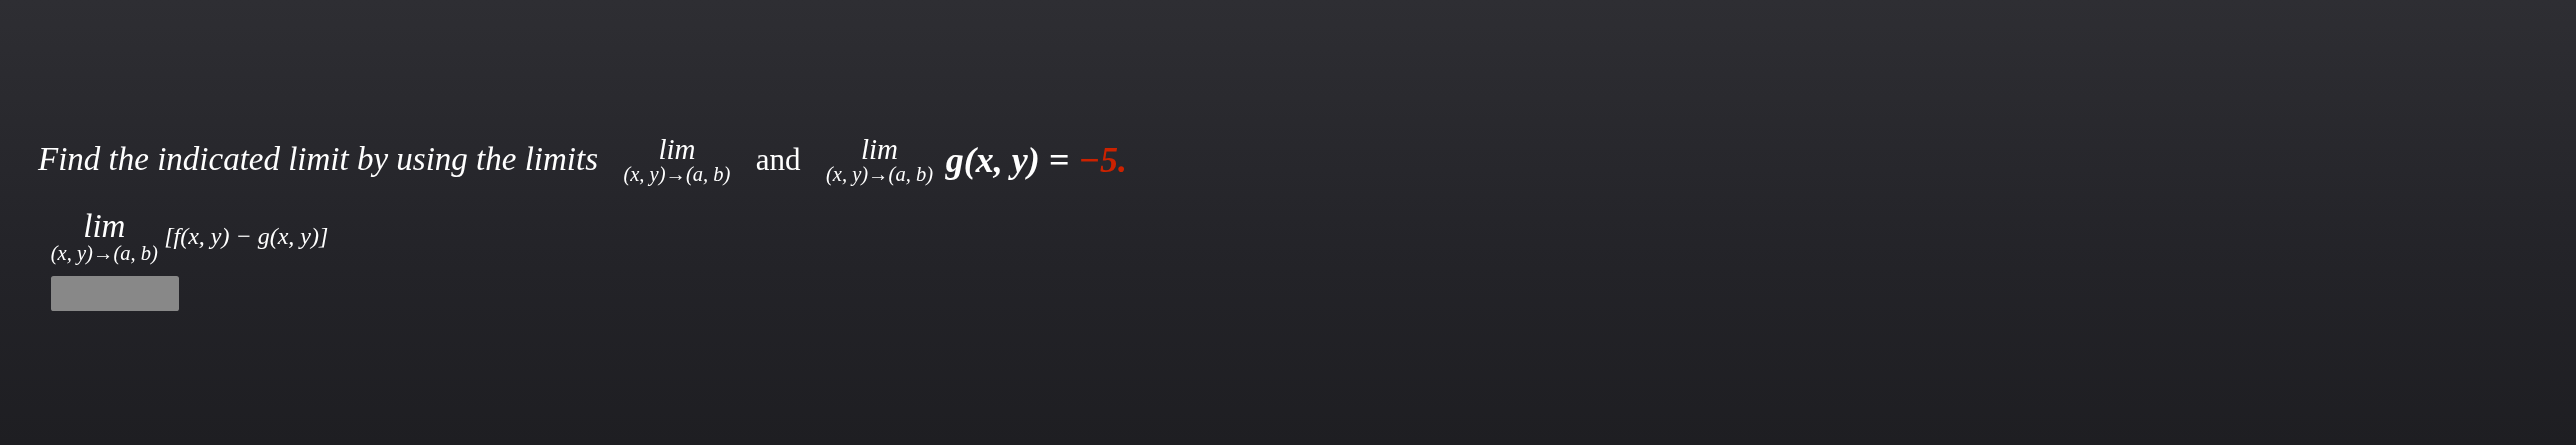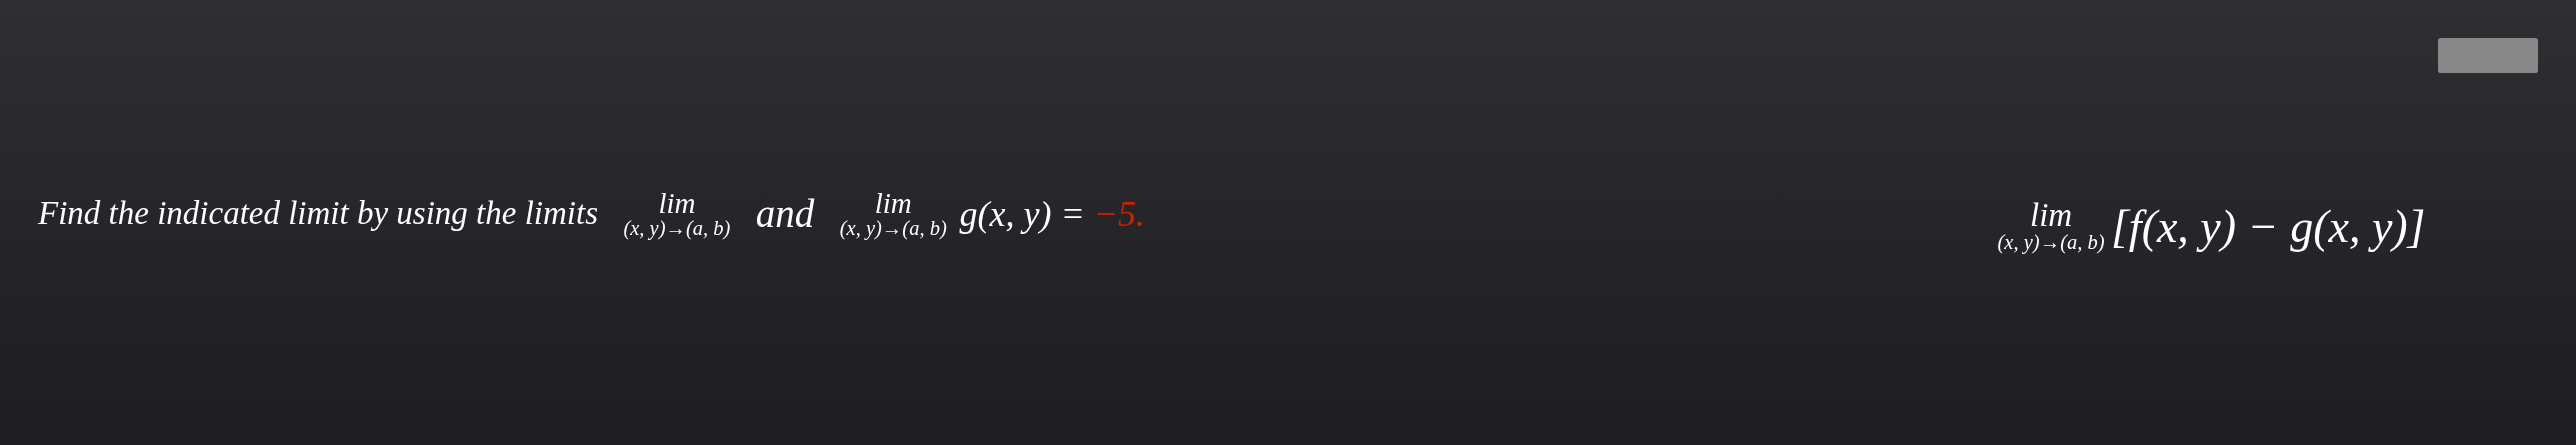--- a/index.html
+++ b/index.html
@@ -16,21 +16,21 @@
       align-items: flex-start;
       font-family: 'Times New Roman', Times, serif;
       overflow: hidden;
     }
 
     .main-container {
       width: 100%;
       height: 100%;
       background: linear-gradient(180deg, #2e2e33 0%, #232328 60%, #1e1e22 100%);
       display: flex;
-      flex-direction: row;
+      flex-direction: column;
       justify-content: center;
       padding: 25.6px 38px 25.6px 38px;
       position: relative;
     }
 
     .top-row {
       display: flex;
       align-items: center;
       flex-wrap: nowrap;
       gap: 0;
@@ -84,34 +84,34 @@
 
     .value-red {
       color: #cc2200;
       font-size: 36px;
       font-style: italic;
       font-family: 'Times New Roman', Times, serif;
     }
 
     .and-text {
       color: #ffffff;
-      font-size: 39px;
-      font-family: 'Times New Roman', Times, serif;
-      font-style: italic;
+      font-size: 31px;
+      font-family: 'Times New Roman', Times, serif;
       margin: 0 19px;
       white-space: nowrap;
     }
 
     .func-expr-g {
       color: #ffffff;
       font-size: 36px;
       font-style: italic;
       font-family: 'Times New Roman', Times, serif;
       white-space: nowrap;
       margin-left: 6.4px;
+      font-weight: bold;
     }
 
     .value-red-neg {
       color: #cc2200;
       font-size: 36px;
       font-style: italic;
       font-family: 'Times New Roman', Times, serif;
     }
 
     .bottom-row {
@@ -141,21 +141,21 @@
       color: #ffffff;
       font-size: 20.5px;
       font-style: italic;
       font-family: 'Times New Roman', Times, serif;
       line-height: 1;
       white-space: nowrap;
     }
 
     .bracket-expr {
       color: #ffffff;
-      font-size: 46px;
+      font-size: 24px;
       font-style: italic;
       font-family: 'Times New Roman', Times, serif;
       white-space: nowrap;
     }
 
     .input-answer {
       display: block;
       width: 128px;
       height: 35px;
       background: #888888;

